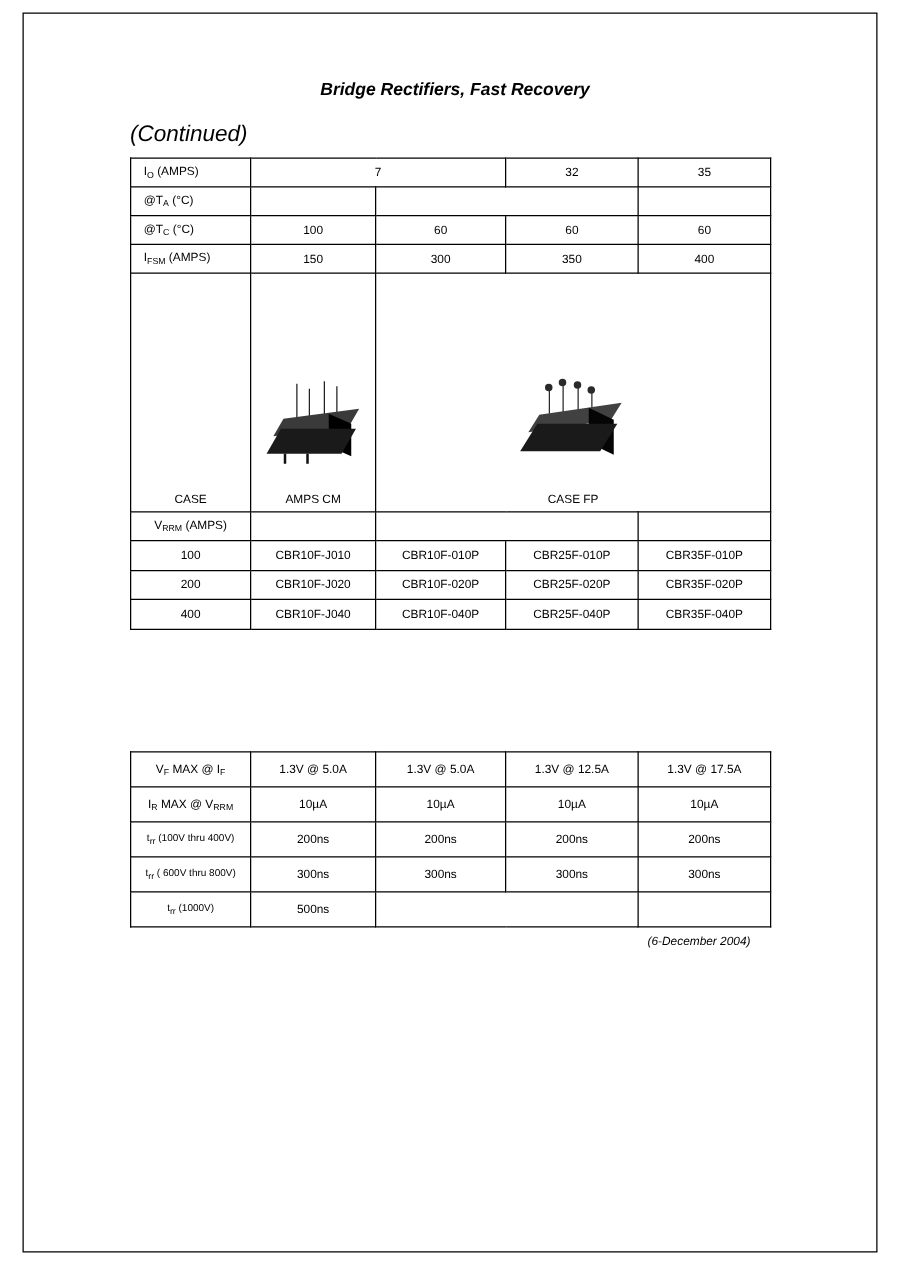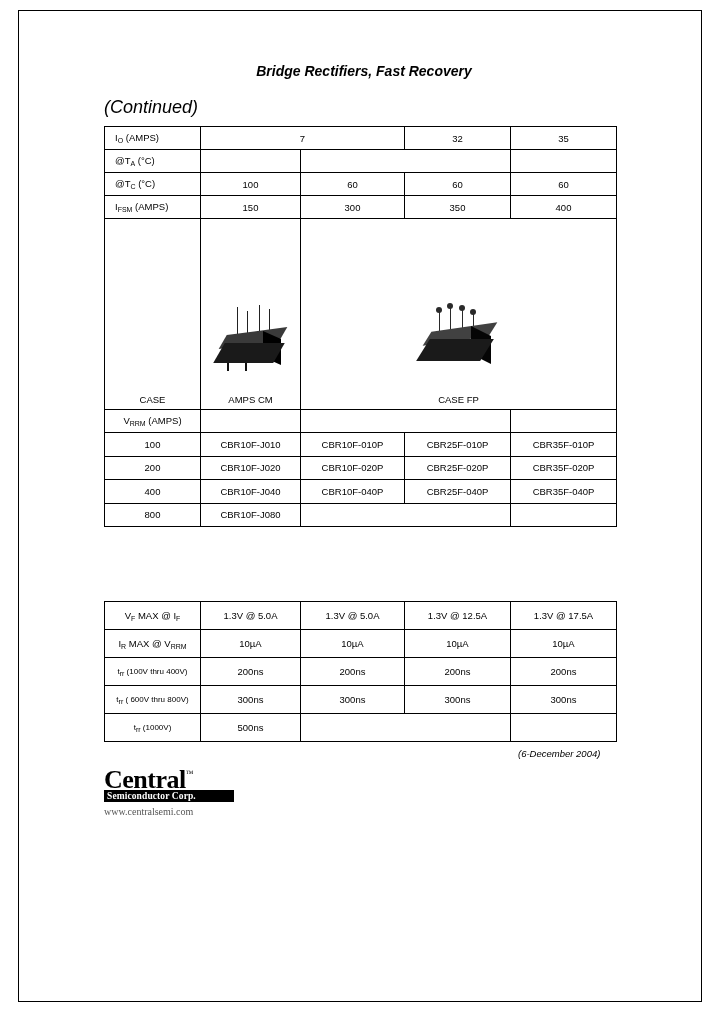--- a/index.html
+++ b/index.html
@@ -409,26 +409,20 @@
       <td class="partno">CBR25F-020P</td>
       <td class="partno">CBR35F-020P</td>
     </tr>
     <tr class="row-part">
       <td class="lbl-c">400</td>
       <td class="partno">CBR10F-J040</td>
       <td class="partno">CBR10F-040P</td>
       <td class="partno">CBR25F-040P</td>
       <td class="partno">CBR35F-040P</td>
     </tr>
-    <tr class="row-part">
-      <td class="lbl-c">800</td>
-      <td class="partno">CBR10F-J080</td>
-      <td colspan="2"></td>
-      <td></td>
-    </tr>
   </tbody>
     </table>
 
   <table class="tbl-elec">
     <colgroup>
       <col class="e1">
         <col class="e2">
         <col class="e3">
         <col class="e4">
         <col class="e5">
@@ -479,21 +473,15 @@
       <td class="lbl-c tiny">
         <span>t</span><span class="sub">rr</span><span> (1000V)</span>
       </td>
       <td>500ns</td>
       <td colspan="2"></td>
       <td></td>
     </tr>
   </tbody>
     </table>
 
-  <div class="logo-block">
-    <div class="logo-word"><span>Central</span><span class="logo-tm">™</span></div>
-    <div class="logo-bar"></div>
-    <div class="logo-sub">Semiconductor Corp.</div>
-    <div class="logo-url">www.centralsemi.com</div>
-  </div>
 
   <div class="footer-date">(6-December 2004)</div>
 </div>
 
 </body></html>

